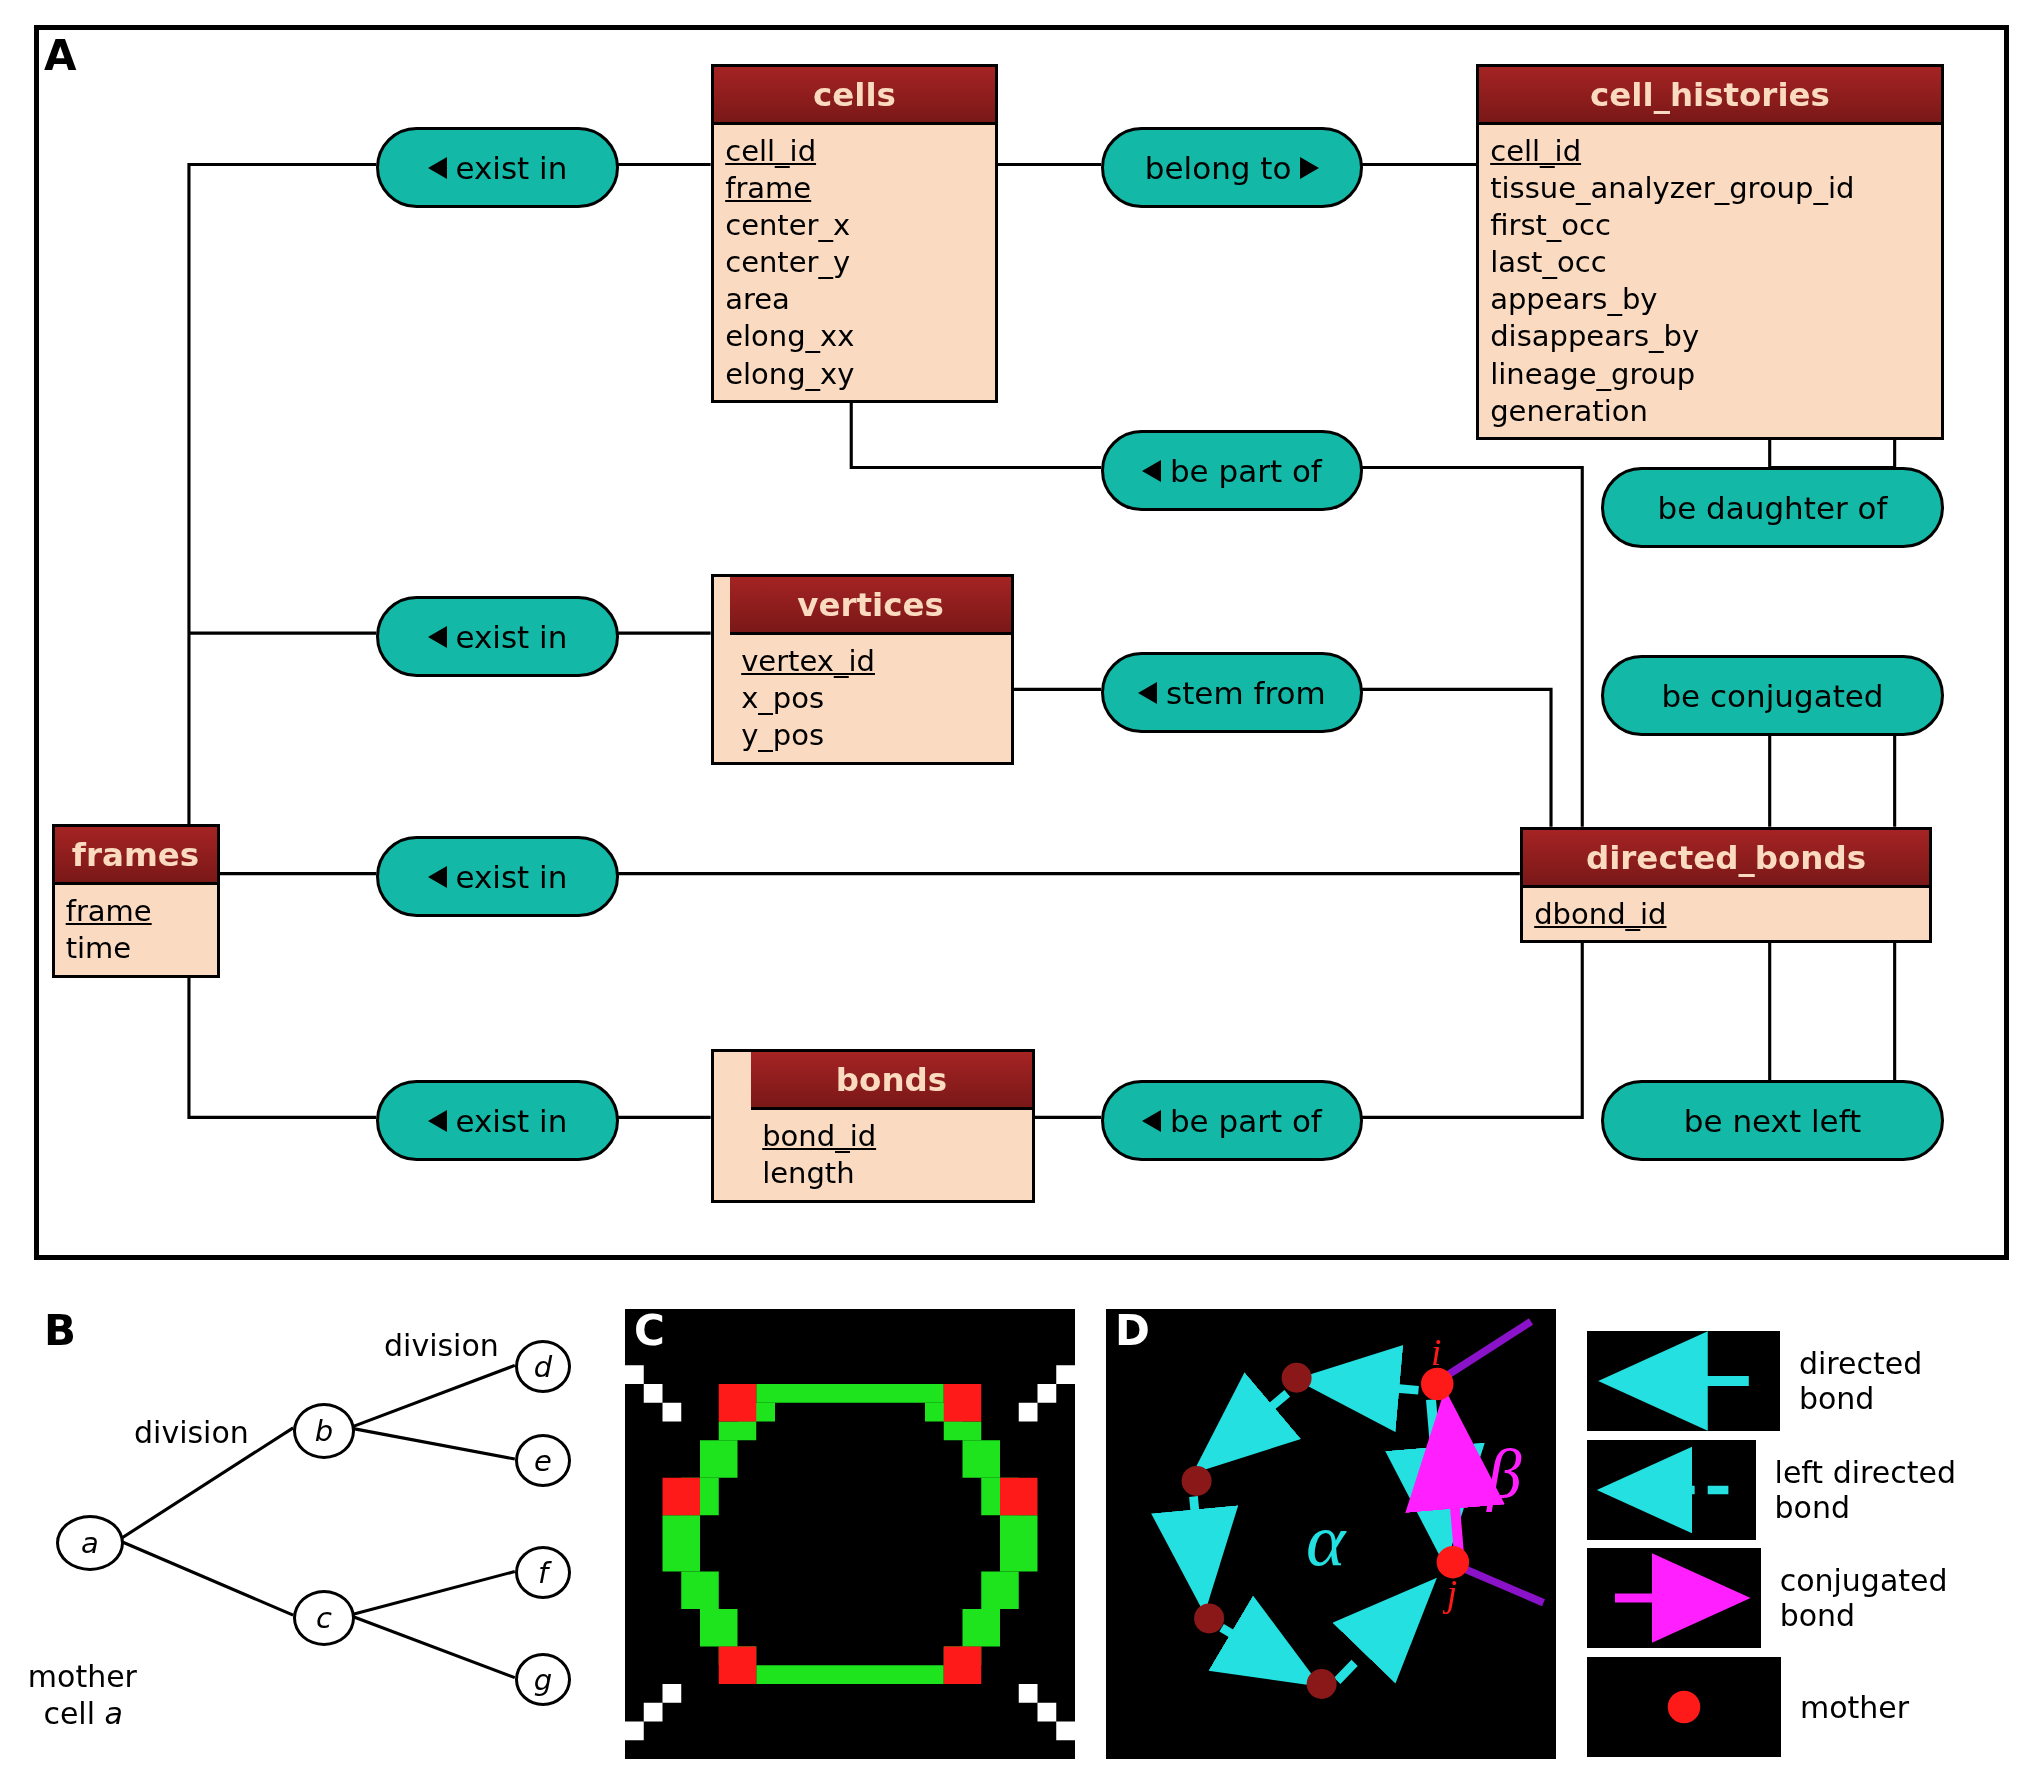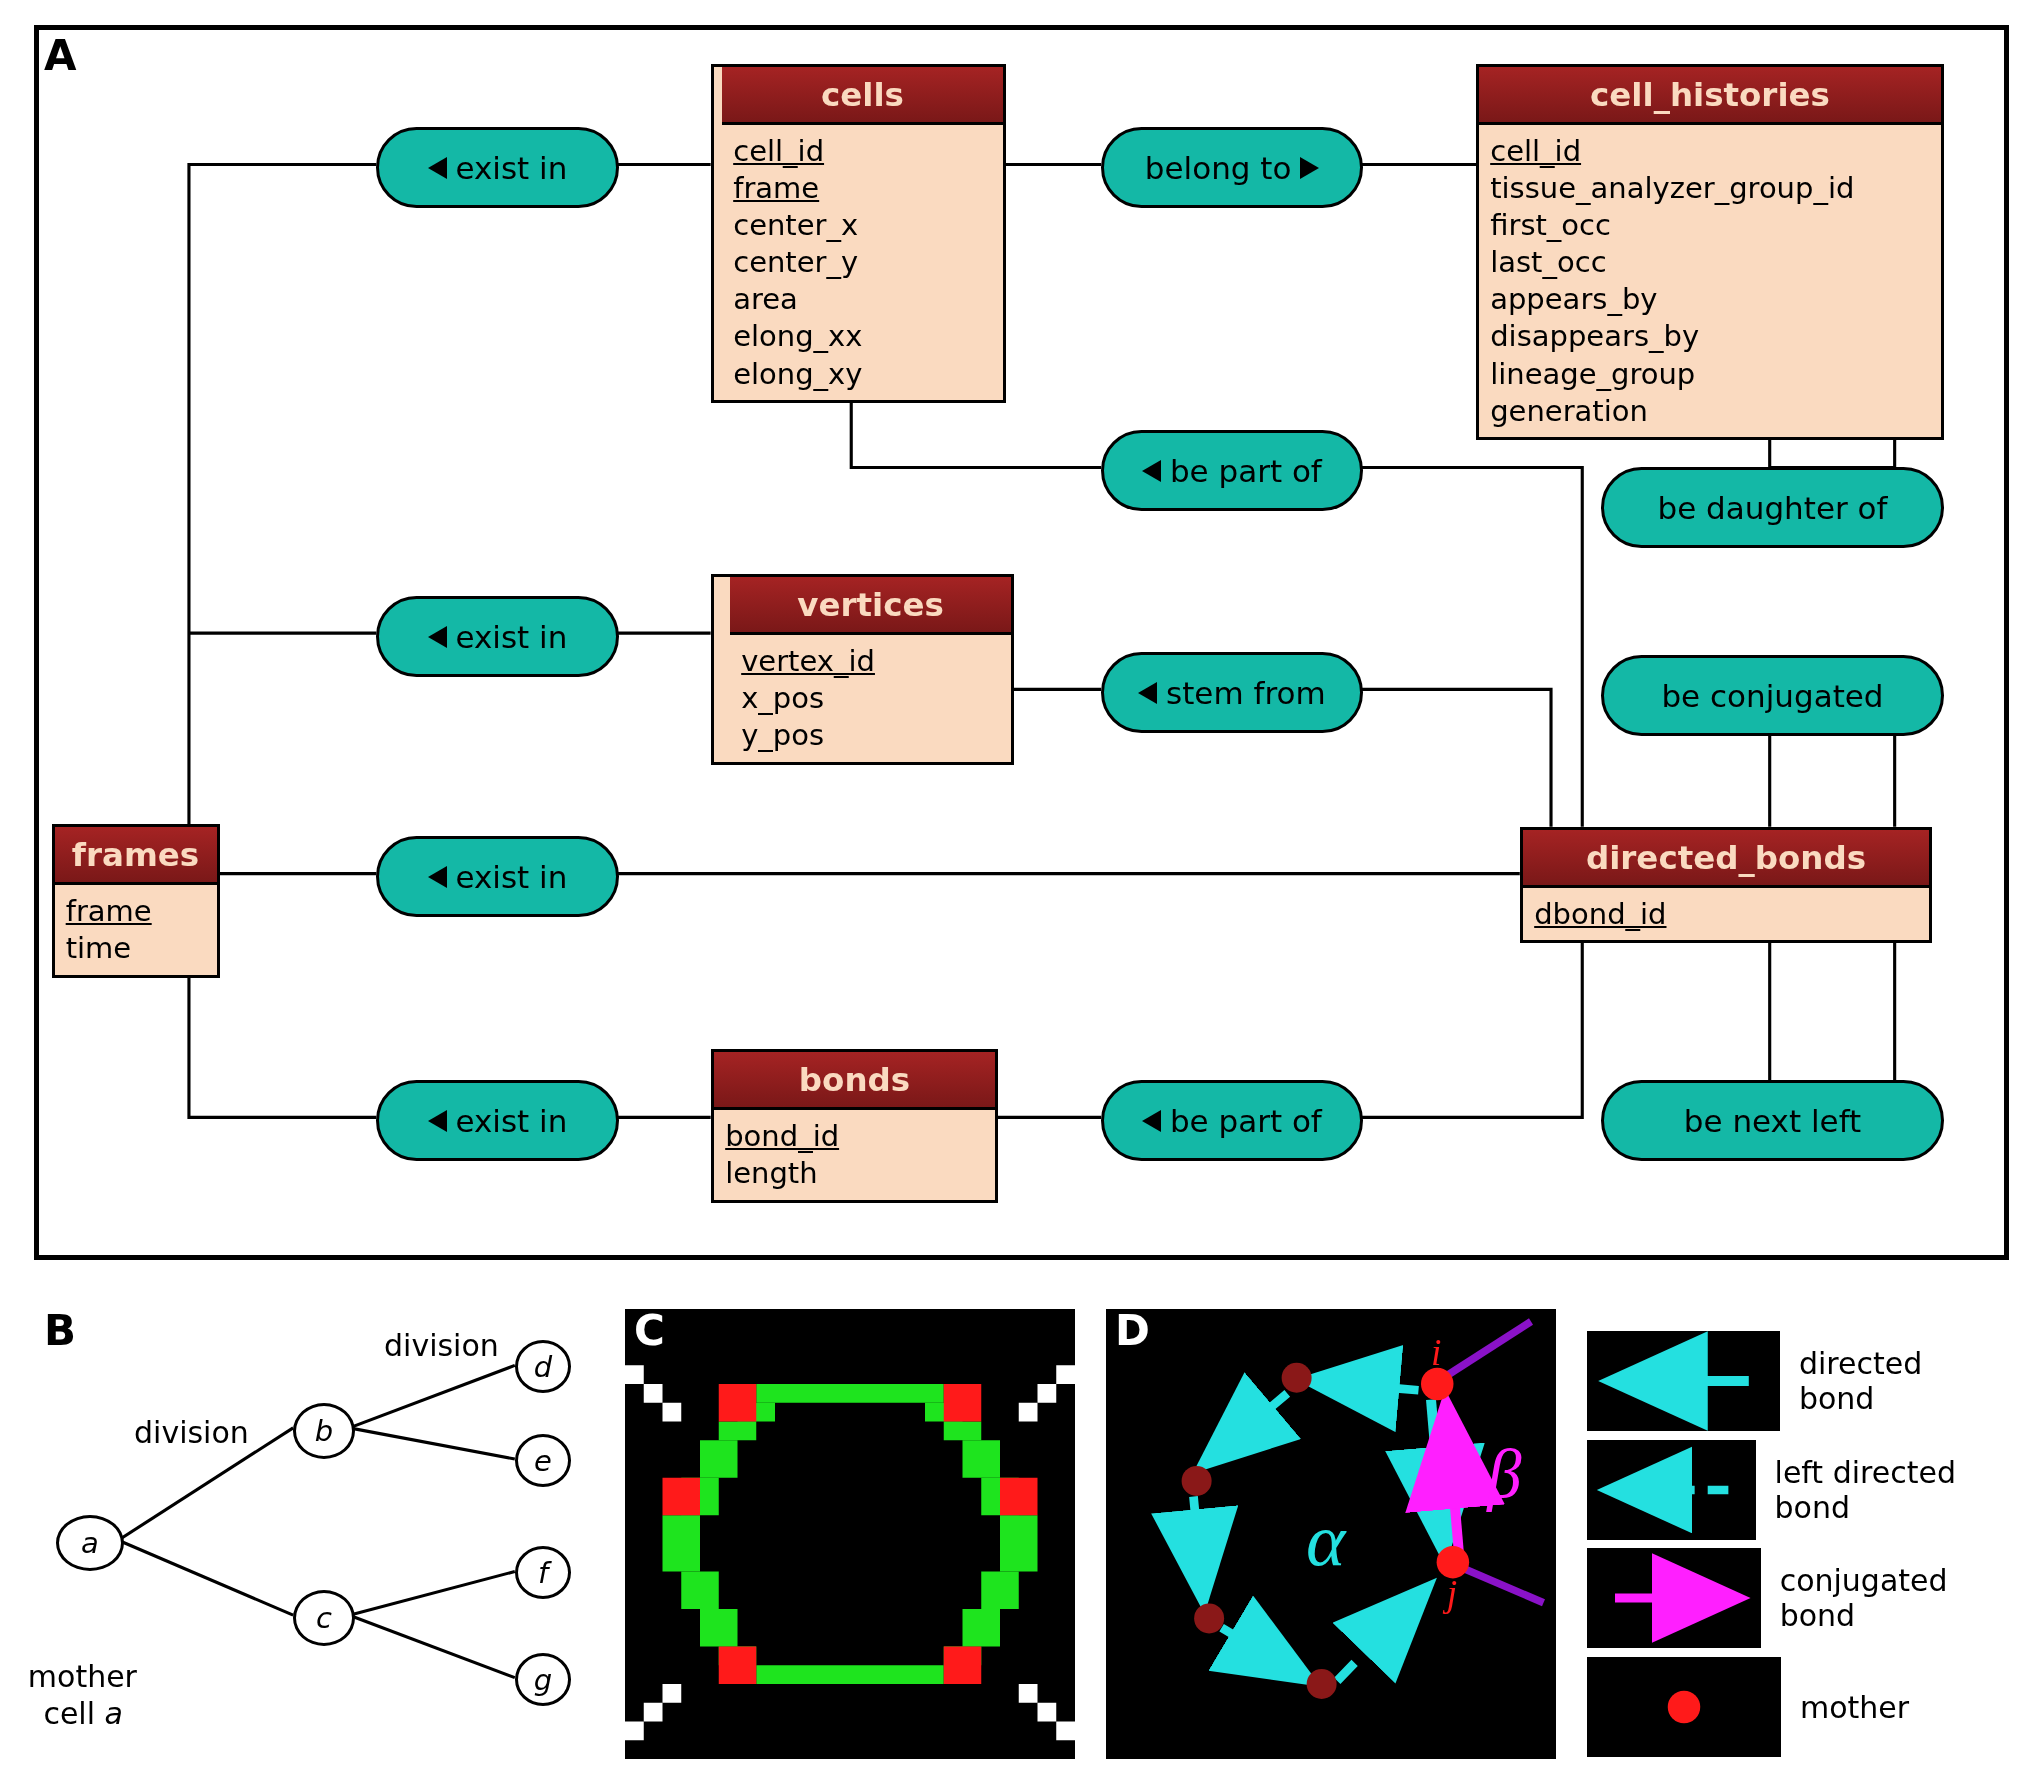--- a/index.html
+++ b/index.html
@@ -73,21 +73,21 @@
     </svg>
 
     <div class="ent" style="left:12.5px;top:794px;width:162px;">
       <div class="ent-hdr">frames</div>
       <div class="ent-body">
         <div><span class="pk">frame</span></div>
         <div><span>time</span></div>
       </div>
     </div>
 
-    <div class="ent" style="left:672px;top:34px;width:281px;padding-left:8px;">
+    <div class="ent" style="left:672px;top:34px;width:281px;">
       <div class="ent-hdr">cells</div>
       <div class="ent-body">
         <div><span class="pk">cell_id</span></div>
         <div><span class="pk">frame</span></div>
         <div><span>center_x</span></div>
         <div><span>center_y</span></div>
         <div><span>area</span></div>
         <div><span>elong_xx</span></div>
         <div><span>elong_xy</span></div>
       </div>
@@ -116,21 +116,21 @@
       </div>
     </div>
 
     <div class="ent" style="left:1481px;top:797px;width:406px;">
       <div class="ent-hdr">directed_bonds</div>
       <div class="ent-body">
         <div><span class="pk">dbond_id</span></div>
       </div>
     </div>
 
-    <div class="ent" style="left:672px;top:1019px;width:281px;">
+    <div class="ent" style="left:672px;top:1019px;width:281px;padding-left:37px;">
       <div class="ent-hdr">bonds</div>
       <div class="ent-body">
         <div><span class="pk">bond_id</span></div>
         <div><span>length</span></div>
       </div>
     </div>
 
     <div class="rel" style="left:337px;top:97px;width:237px;height:75px;">
         <span class="tri tri-l"></span>
         <span>exist in</span>

